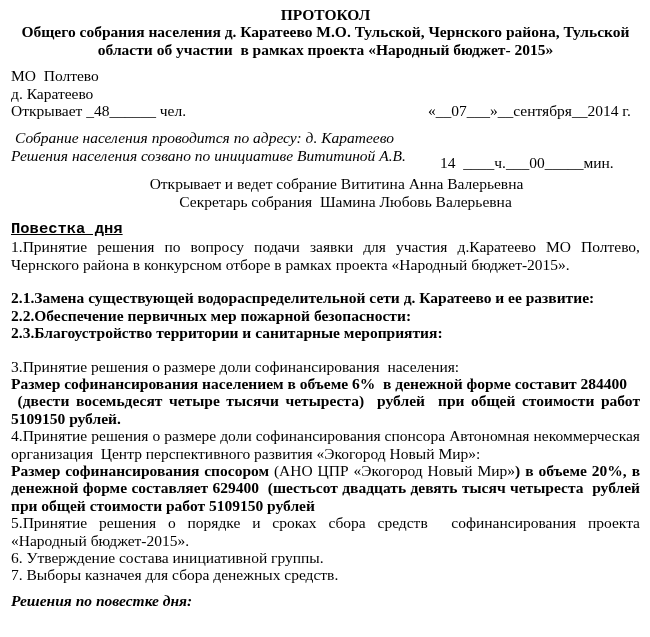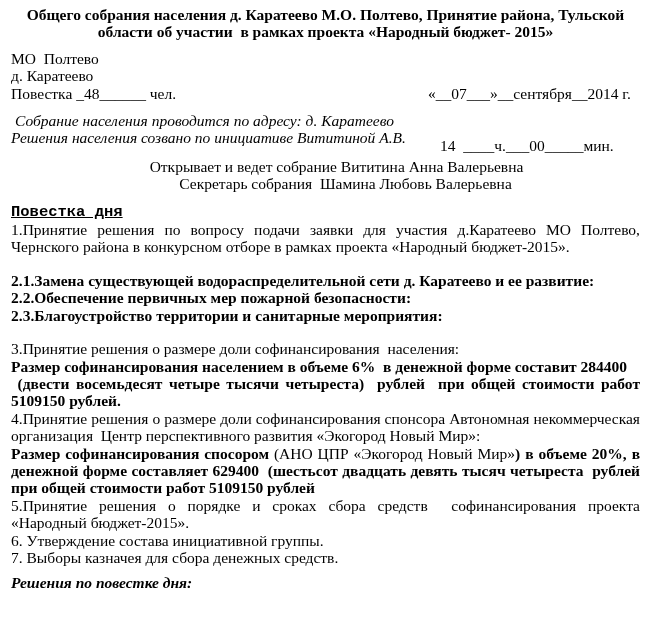--- a/index.html
+++ b/index.html
@@ -59,29 +59,30 @@
     font-weight: bold;
     font-style: italic;
   }
 </style>
 </head>
 <body>
 
 <div class="page">
 
   <div class="title-block">
-    <p>Общего собрания населения д. Каратеево М.О. Полтево, Принятие района, Тульской</p>
+    <p>ПРОТОКОЛ</p>
+    <p>Общего собрания населения д. Каратеево М.О. Тульской, Чернского района, Тульской</p>
     <p>области об участии&nbsp; в рамках проекта «Народный бюджет- 2015»</p>
   </div>
 
   <div class="meta-block">
     <div class="meta-left">
       <p>МО&nbsp; Полтево</p>
       <p>д. Каратеево</p>
-      <p>Повестка _48______ чел.</p>
+      <p>Открывает _48______ чел.</p>
     </div>
     <div class="meta-right">
       <p class="date-line">«__07___»__сентября__2014 г.</p>
       <p class="time-line">14&nbsp; ____ч.___00_____мин.</p>
     </div>
   </div>
 
   <div class="address-block">
     <p class="address-first">Собрание населения проводится по адресу: д. Каратеево</p>
     <p>Решения населения созвано по инициативе Вититиной А.В.</p>

